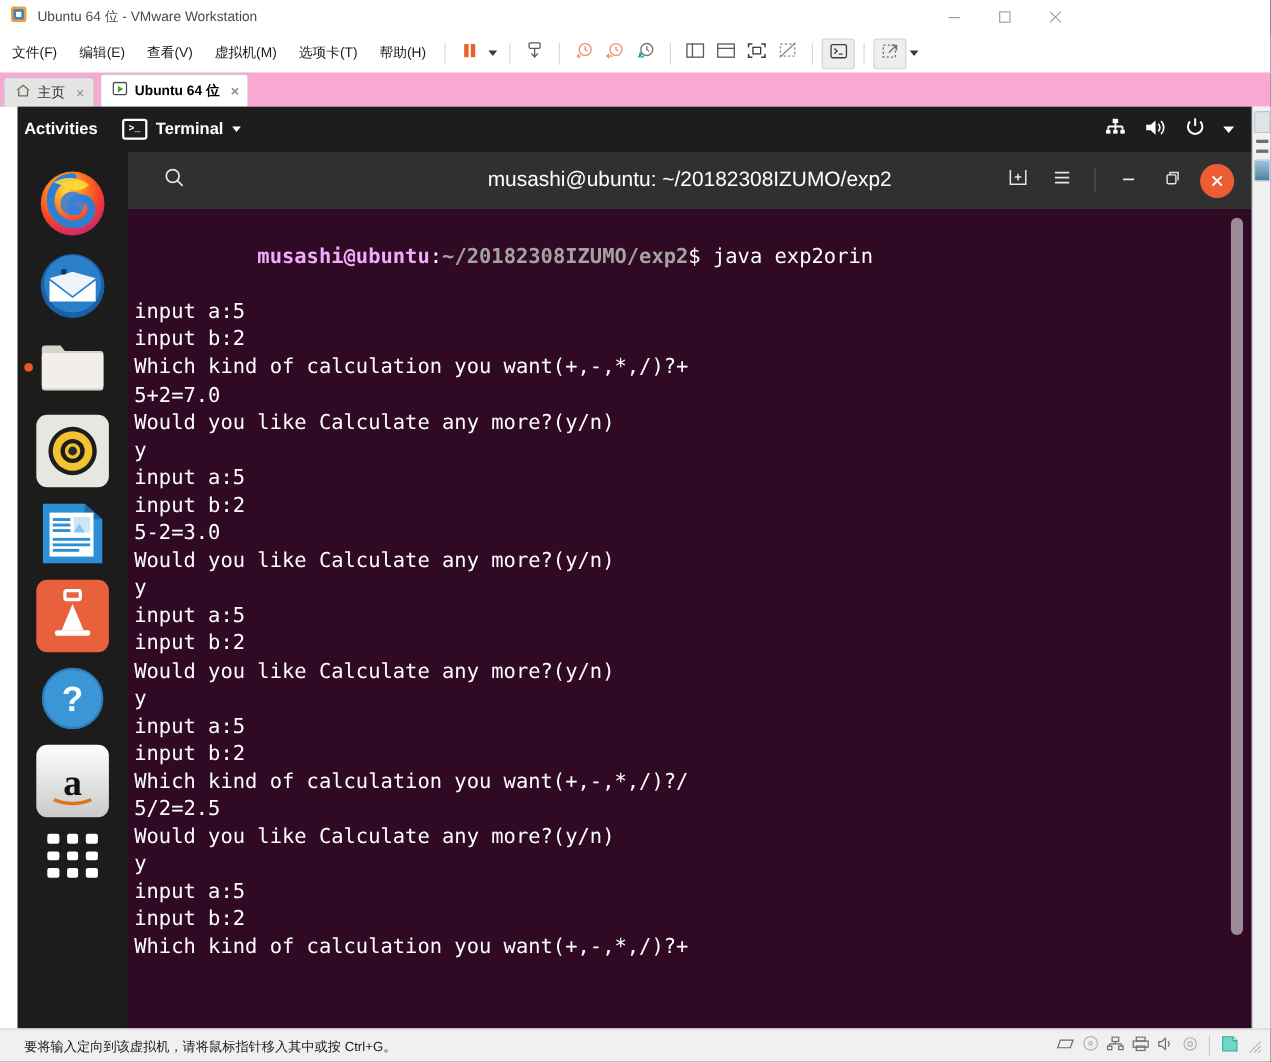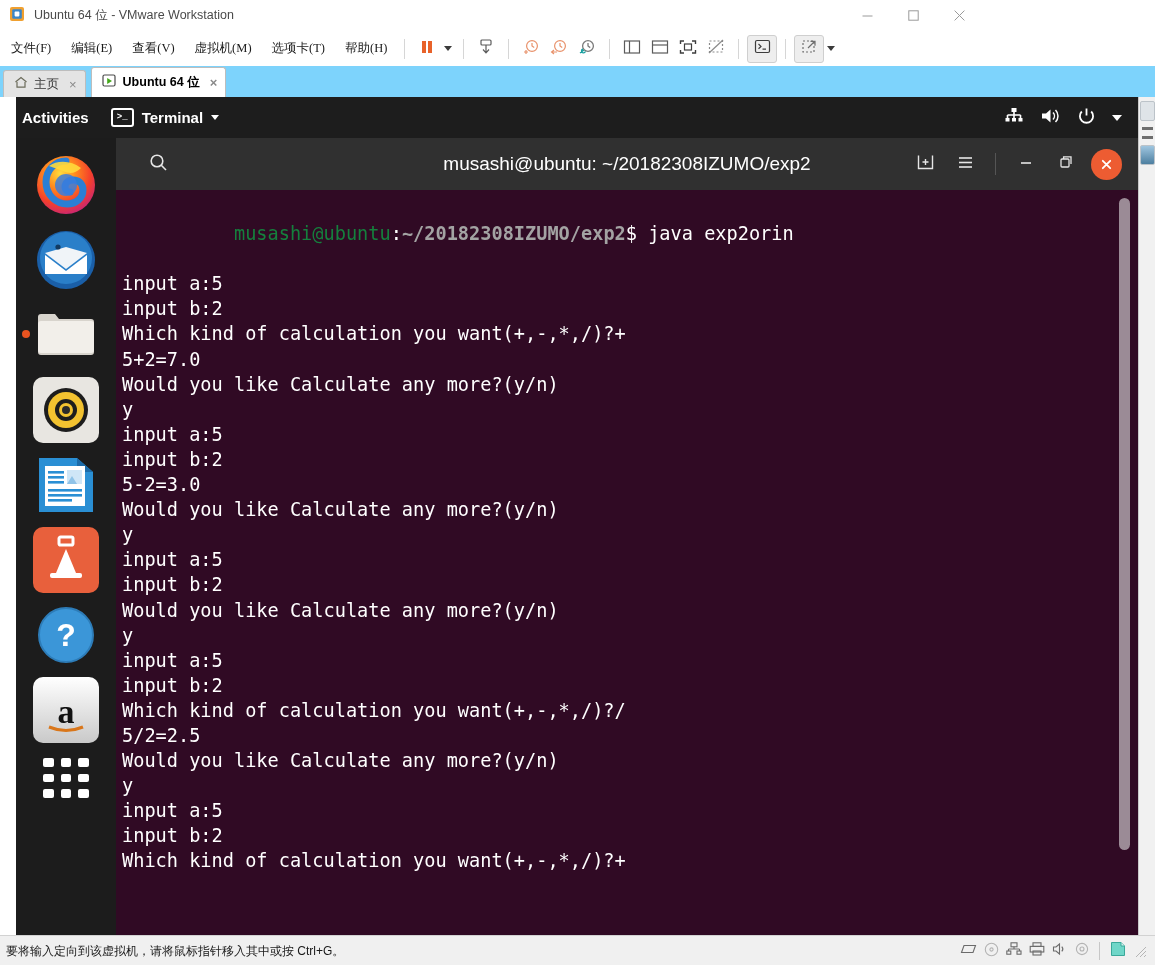--- a/index.html
+++ b/index.html
@@ -22,32 +22,32 @@
   .vm-winbtns{margin-left:auto;display:flex;height:31px;}
   .vm-winbtn{width:46px;height:31px;display:flex;align-items:center;justify-content:center;}
 
   
   .vm-menubar{
     position:absolute;left:0;top:31px;width:1155px;height:35px;
     background:#ffffff;border-bottom:1px solid #dfdfdf;
     display:flex;align-items:center;
   }
   .vm-menu-item{
-    font-size:12.5px;color:#1a1a1a;padding:4px 9px;margin-left:2px;white-space:nowrap;font-family:Liberation Serif, serif;
+    font-size:12.5px;color:#1a1a1a;padding:4px 9px;margin-left:2px;white-space:nowrap;
   }
   .tb-sep{width:1px;height:20px;background:#d6d6d6;margin:0 8px;flex:0 0 auto;}
   .tb-btn{width:28px;height:26px;display:flex;align-items:center;justify-content:center;flex:0 0 auto;}
   .tb-btn.framed{background:#eeeeee;border:1px solid #cfcfcf;border-radius:3px;}
   .tb-caret{width:14px;height:26px;display:flex;align-items:center;justify-content:center;flex:0 0 auto;}
   .caret{width:0;height:0;border-left:4px solid transparent;border-right:4px solid transparent;border-top:5px solid #3b3b3b;}
 
   
   .vm-tabstrip{
     position:absolute;left:0;top:66px;width:1155px;height:31px;
-    background:#7dd3fc;display:flex;align-items:flex-end;
+    background:#f9a8d4;display:flex;align-items:flex-end;
   }
   .vm-tab{
     height:26px;display:flex;align-items:center;gap:6px;padding:0 8px 0 10px;
     font-size:12.5px;color:#333;background:#e4e4e4;border:1px solid #bdbdbd;border-bottom:none;
     border-radius:3px 3px 0 0;margin-right:2px;margin-left:3px;
   }
   .vm-tab.active{background:#ffffff;color:#000;font-weight:bold;height:29px;}
   .tab-close{color:#8a8a8a;font-size:13px;margin-left:4px;}
 
   
@@ -108,34 +108,34 @@
     width:31px;height:31px;border-radius:50%;background:#ed5c32;
     display:flex;align-items:center;justify-content:center;
   }
   .term-body{
     position:relative;height:745px;background:#300a24;overflow:hidden;
     font-family:"DejaVu Sans Mono","Liberation Mono",monospace;
     font-size:18.6px;line-height:25.1px;color:#ffffff;
     padding:6px 0 0 6px;box-sizing:border-box;
   }
   .term-line{white-space:pre;}
-  .c-green{color:#15803d;font-weight:normal;}
+  .c-green{color:#f0abfc;font-weight:bold;}
   .c-blue{color:#a3a3a3;font-weight:bold;}
   .c-white{color:#ffffff;}
   .term-scroll{
     position:absolute;right:8px;top:8px;width:11px;height:666px;
   }
   .term-scroll .thumb{width:11px;height:652px;background:#9b8b96;border-radius:6px;}
 
   
   .vm-status{
     position:absolute;left:0;top:935px;width:1155px;height:30px;background:#f0f0f0;
     border-top:1px solid #d2d2d2;display:flex;align-items:center;
   }
-  .vm-status-text{font-size:12px;color:#1a1a1a;padding-left:6px;white-space:nowrap;}
+  .vm-status-text{font-size:12px;color:#1a1a1a;padding-left:22px;white-space:nowrap;}
   .vm-status-icons{margin-left:auto;display:flex;align-items:center;gap:7px;padding-right:8px;}
   .st-sep{width:1px;height:18px;background:#c7c7c7;margin:0 3px;}
   .grip{width:14px;height:14px;}
 </style>
 </head>
 <body>
 
 <div id="app">
 
   <div class="vm-titlebar">

